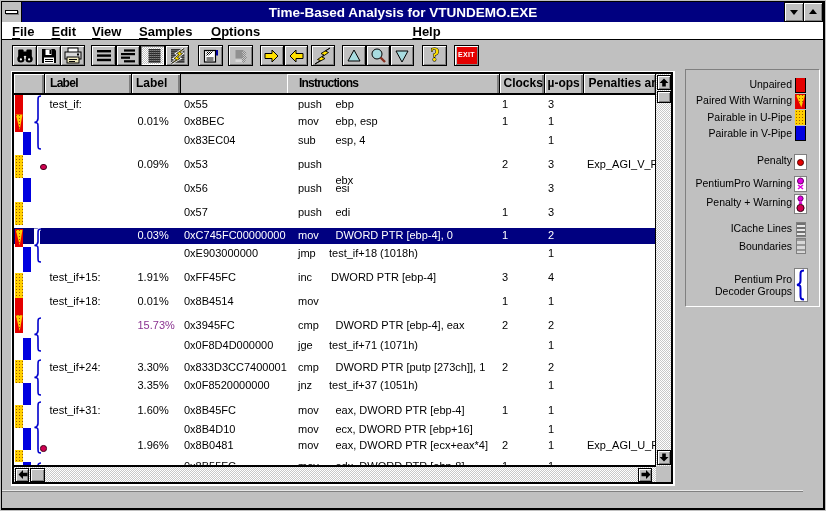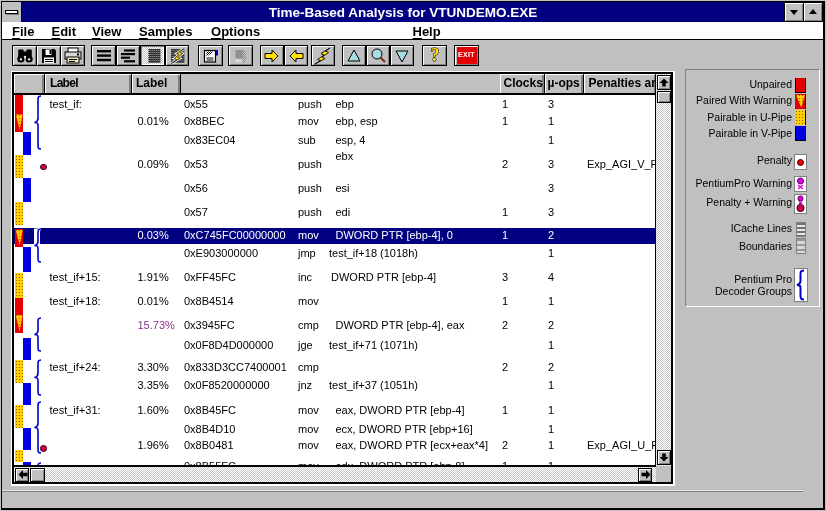--- a/index.html
+++ b/index.html
@@ -258,20 +258,21 @@
   </div>
 
   <div id="twhite"></div>
   <div id="tblack"></div>
   <div id="tcontent"></div>
   <div id="tbodybg"></div>
 
   <div class="hc" style="left:14px;width:30.5px"></div>
   <div class="hc" style="left:44.5px;width:87px;padding-left:5.5px;letter-spacing:-0.7px">Label</div>
   <div class="hc" style="left:131.5px;width:49px;padding-left:4.5px">Label</div>
+  <div class="hc" style="left:286.5px;width:213px;padding-left:12.5px;letter-spacing:-0.8px">Instructions</div>
   <div class="hc" style="left:499.5px;width:45.5px;padding-left:4px">Clocks</div>
   <div class="hc" style="left:545px;width:39px;padding-left:2.5px">µ-ops</div>
   <div class="hc" style="left:584px;width:72px;padding-left:4.5px;border-right:none">Penalties and Warnings</div>
   <div id="hdrline"></div>
 
   <div id="tclip">
     <div id="selband"></div>
 
     <div class="sL red" style="top:95px;height:18.5px"></div>
     <div class="sL pw" style="top:113.5px;height:18px"></div>
@@ -327,21 +328,21 @@
     <div class="cell" style="left:335.5px;top:115.0px">ebp, esp</div>
     <div class="cell" style="left:493px;top:115.0px;width:24px;text-align:center">1</div>
     <div class="cell" style="left:539px;top:115.0px;width:24px;text-align:center">1</div>
     <div class="cell" style="left:184px;top:133.5px">0x83EC04</div>
     <div class="cell" style="left:298px;top:133.5px">sub</div>
     <div class="cell" style="left:335.5px;top:133.5px">esp, 4</div>
     <div class="cell" style="left:539px;top:133.5px;width:24px;text-align:center">1</div>
     <div class="cell" style="left:137.5px;top:157.5px">0.09%</div>
     <div class="cell" style="left:184px;top:157.5px">0x53</div>
     <div class="cell" style="left:298px;top:157.5px">push</div>
-    <div class="cell" style="left:335.5px;top:150px">ebx</div>
+    <div class="cell" style="left:335.5px;top:174px">ebx</div>
     <div class="cell" style="left:493px;top:157.5px;width:24px;text-align:center">2</div>
     <div class="cell" style="left:539px;top:157.5px;width:24px;text-align:center">3</div>
     <div class="cell" style="left:587px;top:157.5px;width:69px;overflow:hidden">Exp_AGI_V_Pipe</div>
     <div class="cell" style="left:184px;top:182.0px">0x56</div>
     <div class="cell" style="left:298px;top:182.0px">push</div>
     <div class="cell" style="left:335.5px;top:182.0px">esi</div>
     <div class="cell" style="left:539px;top:182.0px;width:24px;text-align:center">3</div>
     <div class="cell" style="left:184px;top:206.0px">0x57</div>
     <div class="cell" style="left:298px;top:206.0px">push</div>
     <div class="cell" style="left:335.5px;top:206.0px">edi</div>
@@ -377,20 +378,21 @@
     <div class="cell" style="left:493px;top:319.0px;width:24px;text-align:center">2</div>
     <div class="cell" style="left:539px;top:319.0px;width:24px;text-align:center">2</div>
     <div class="cell" style="left:184px;top:339px">0x0F8D4D000000</div>
     <div class="cell" style="left:298px;top:339px">jge</div>
     <div class="cell" style="left:329px;top:339px">test_if+71 (1071h)</div>
     <div class="cell" style="left:539px;top:339px;width:24px;text-align:center">1</div>
     <div class="cell" style="left:49.5px;top:361.0px">test_if+24:</div>
     <div class="cell" style="left:137.5px;top:361.0px">3.30%</div>
     <div class="cell" style="left:184px;top:361.0px">0x833D3CC7400001</div>
     <div class="cell" style="left:298px;top:361.0px">cmp</div>
+    <div class="cell" style="left:335.5px;top:361.0px">DWORD PTR [putp [273ch]], 1</div>
     <div class="cell" style="left:493px;top:361.0px;width:24px;text-align:center">2</div>
     <div class="cell" style="left:539px;top:361.0px;width:24px;text-align:center">2</div>
     <div class="cell" style="left:137.5px;top:379.0px">3.35%</div>
     <div class="cell" style="left:184px;top:379.0px">0x0F8520000000</div>
     <div class="cell" style="left:298px;top:379.0px">jnz</div>
     <div class="cell" style="left:329px;top:379.0px">test_if+37 (1051h)</div>
     <div class="cell" style="left:539px;top:379.0px;width:24px;text-align:center">1</div>
     <div class="cell" style="left:49.5px;top:403.5px">test_if+31:</div>
     <div class="cell" style="left:137.5px;top:403.5px">1.60%</div>
     <div class="cell" style="left:184px;top:403.5px">0x8B45FC</div>

